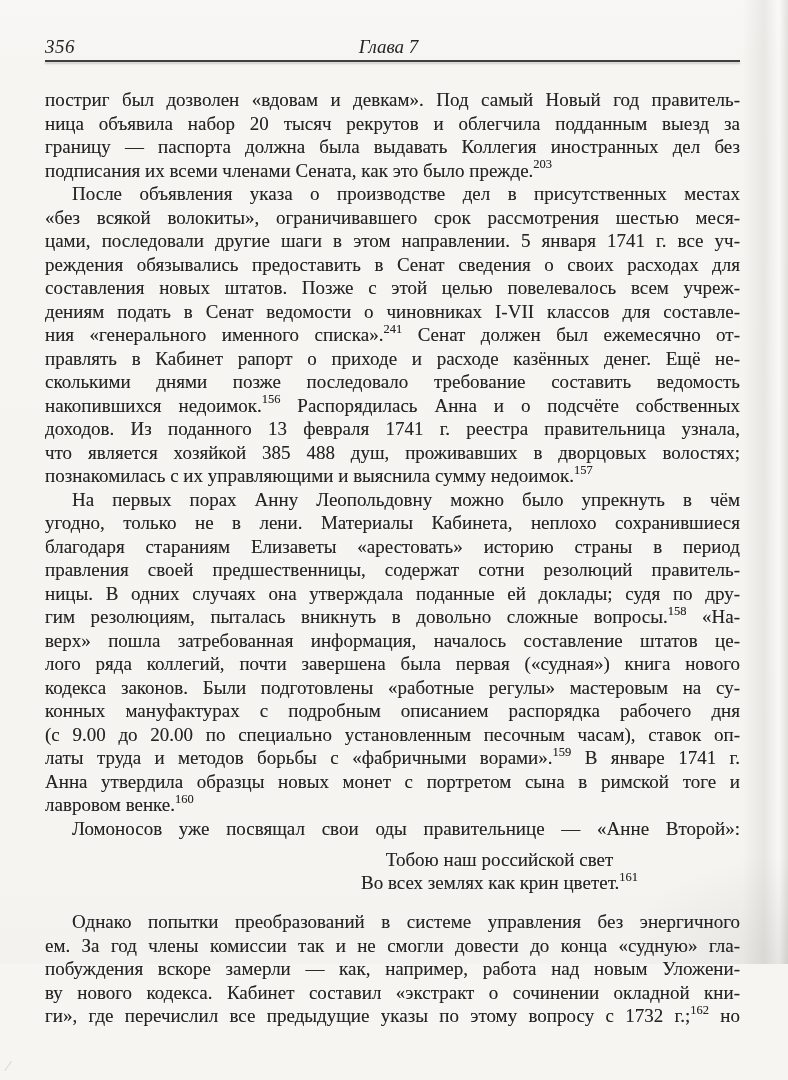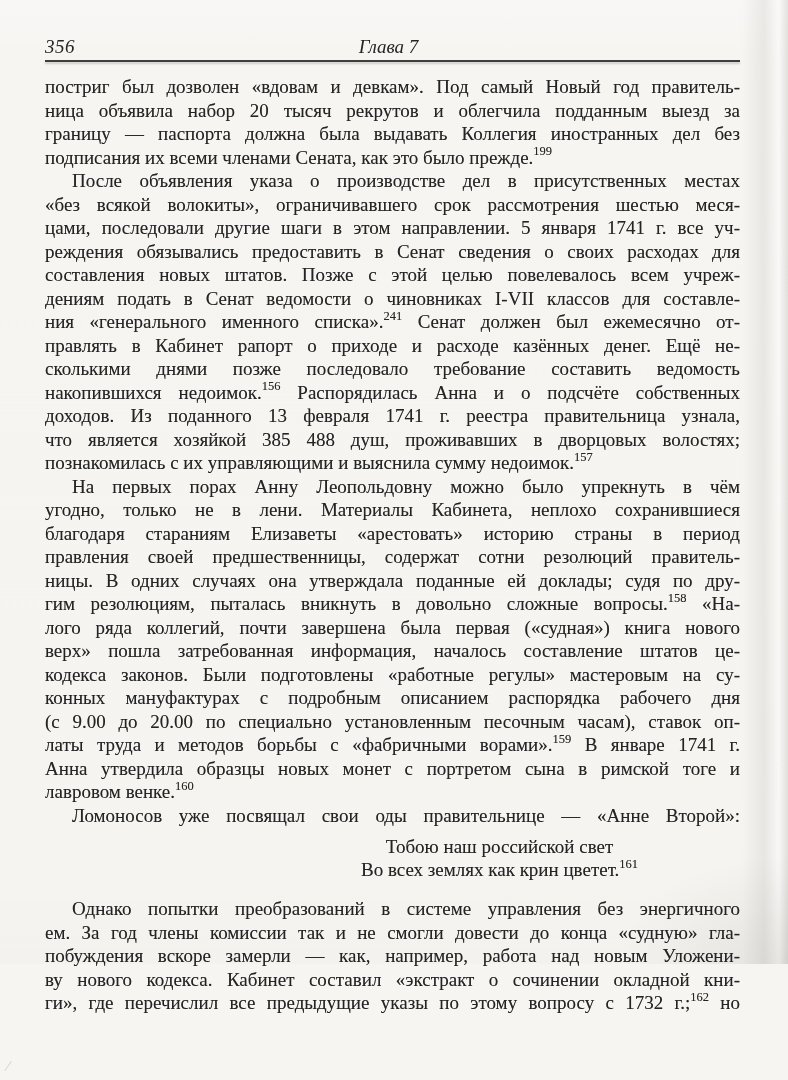--- a/index.html
+++ b/index.html
@@ -43,21 +43,21 @@
   .pagenum { font-style: italic; letter-spacing: .5px; }
   .chapter {
     position: absolute; left: 0; right: 8px; top: 0;
     text-align: center; font-style: italic;
   }
   .rule {
     height: 0;
     border-top: 2px solid #3e3e3c;
     box-shadow: 0 2px 2px rgba(60,60,58,0.22);
   }
-  .bodytext { margin-top: 13px; font-size: 19px; line-height: 23.5px;
+  .bodytext { margin-top: 26px; font-size: 19px; line-height: 23.5px;
     text-shadow: 0 0 .4px rgba(30,30,30,0.35); }
   .line { height: 23.5px; overflow: hidden; }
   .line.just { text-align: justify; text-align-last: justify; }
   .line.first { text-indent: 27px; }
   .para.verse { margin: 8px 0 16px 0; padding-left: 214px; text-align: center; }
   .para.verse .line { height: 23px; line-height: 23px; }
   sup {
     font-size: 12.5px; line-height: 0;
     position: relative; top: -1px; vertical-align: super;
     letter-spacing: 0;
@@ -74,21 +74,21 @@
     <div class="header">
       <span class="pagenum">356</span>
       <span class="chapter">Глава 7</span>
     </div>
     <div class="rule"></div>
     <div class="bodytext">
         <div class="para body">
           <div class="line just">постриг был дозволен «вдовам и девкам». Под самый Новый год правитель-</div>
           <div class="line just">ница объявила набор 20 тысяч рекрутов и облегчила подданным выезд за</div>
           <div class="line just">границу — паспорта должна была выдавать Коллегия иностранных дел без</div>
-          <div class="line">подписания их всеми членами Сената, как это было прежде.<sup>199</sup></div>
+          <div class="line">подписания их всеми членами Сената, как это было прежде.<sup>203</sup></div>
         </div>
         <div class="para body">
           <div class="line just first">После объявления указа о производстве дел в присутственных местах</div>
           <div class="line just">«без всякой волокиты», ограничивавшего срок рассмотрения шестью меся-</div>
           <div class="line just">цами, последовали другие шаги в этом направлении. 5 января 1741 г. все уч-</div>
           <div class="line just">реждения обязывались предоставить в Сенат сведения о своих расходах для</div>
           <div class="line just">составления новых штатов. Позже с этой целью повелевалось всем учреж-</div>
           <div class="line just">дениям подать в Сенат ведомости о чиновниках I-VII классов для составле-</div>
           <div class="line just">ния «генерального именного списка».<sup>241</sup> Сенат должен был ежемесячно от-</div>
           <div class="line just">правлять в Кабинет рапорт о приходе и расходе казённых денег. Ещё не-</div>
@@ -98,22 +98,22 @@
           <div class="line just">что является хозяйкой 385 488 душ, проживавших в дворцовых волостях;</div>
           <div class="line">познакомилась с их управляющими и выяснила сумму недоимок.<sup>157</sup></div>
         </div>
         <div class="para body">
           <div class="line just first">На первых порах Анну Леопольдовну можно было упрекнуть в чём</div>
           <div class="line just">угодно, только не в лени. Материалы Кабинета, неплохо сохранившиеся</div>
           <div class="line just">благодаря стараниям Елизаветы «арестовать» историю страны в период</div>
           <div class="line just">правления своей предшественницы, содержат сотни резолюций правитель-</div>
           <div class="line just">ницы. В одних случаях она утверждала поданные ей доклады; судя по дру-</div>
           <div class="line just">гим резолюциям, пыталась вникнуть в довольно сложные вопросы.<sup>158</sup> «На-</div>
+          <div class="line just">верх» пошла затребованная информация, началось составление штатов це-</div>
           <div class="line just">лого ряда коллегий, почти завершена была первая («судная») книга нового</div>
-          <div class="line just">верх» пошла затребованная информация, началось составление штатов це-</div>
           <div class="line just">кодекса законов. Были подготовлены «работные регулы» мастеровым на су-</div>
           <div class="line just">конных мануфактурах с подробным описанием распорядка рабочего дня</div>
           <div class="line just">(с 9.00 до 20.00 по специально установленным песочным часам), ставок оп-</div>
           <div class="line just">латы труда и методов борьбы с «фабричными ворами».<sup>159</sup> В январе 1741 г.</div>
           <div class="line just">Анна утвердила образцы новых монет с портретом сына в римской тоге и</div>
           <div class="line">лавровом венке.<sup>160</sup></div>
         </div>
         <div class="para body">
           <div class="line just first">Ломоносов уже посвящал свои оды правительнице — «Анне Второй»:</div>
         </div>

